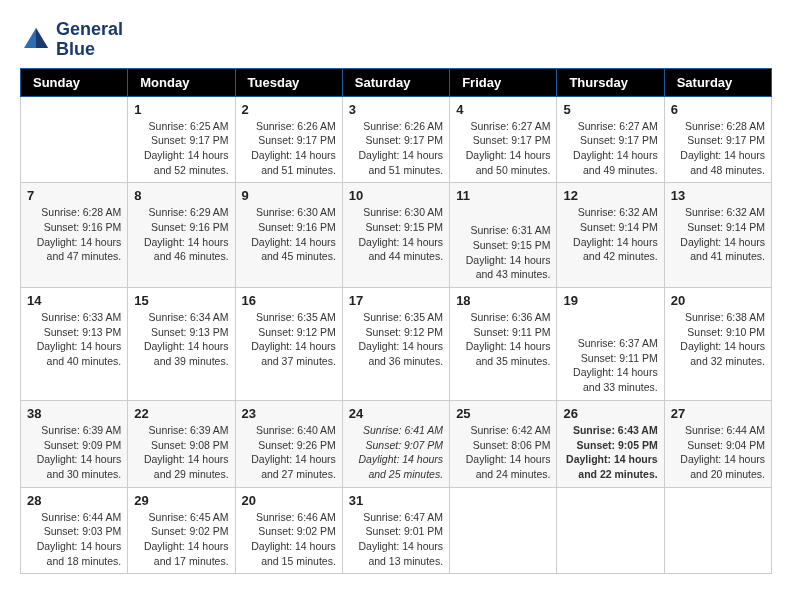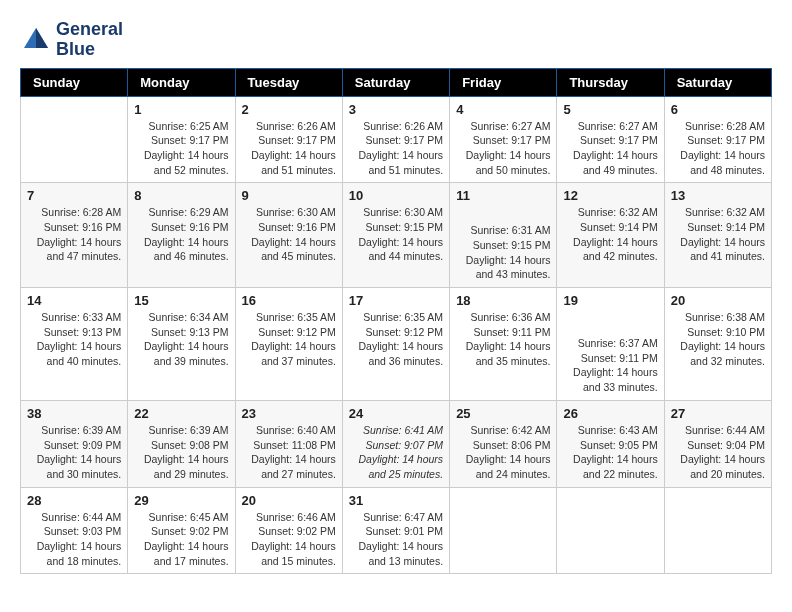--- a/index.html
+++ b/index.html
@@ -272,41 +272,41 @@
         <td>
           <span class="day-num">22</span>
           <div class="day-info" style="white-space: pre-line;">Sunrise: 6:39 AM
 Sunset: 9:08 PM
 Daylight: 14 hours
 and 29 minutes.</div>
         </td>
         <td>
           <span class="day-num">23</span>
           <div class="day-info" style="white-space: pre-line;">Sunrise: 6:40 AM
-Sunset: 11:08 PM
+Sunset: 9:26 PM
 Daylight: 14 hours
 and 27 minutes.</div>
         </td>
         <td>
           <span class="day-num">24</span>
           <div class="day-info" style="white-space: pre-line; font-style: italic;">Sunrise: 6:41 AM
 Sunset: 9:07 PM
 Daylight: 14 hours
 and 25 minutes.</div>
         </td>
         <td>
           <span class="day-num">25</span>
           <div class="day-info" style="white-space: pre-line;">Sunrise: 6:42 AM
 Sunset: 8:06 PM
 Daylight: 14 hours
 and 24 minutes.</div>
         </td>
         <td>
           <span class="day-num">26</span>
-          <div class="day-info" style="white-space: pre-line;">Sunrise: 6:43 AM
+          <div class="day-info" style="white-space: pre-line; font-weight: bold;">Sunrise: 6:43 AM
 Sunset: 9:05 PM
 Daylight: 14 hours
 and 22 minutes.</div>
         </td>
         <td>
           <span class="day-num">27</span>
           <div class="day-info" style="white-space: pre-line;">Sunrise: 6:44 AM
 Sunset: 9:04 PM
 Daylight: 14 hours
 and 20 minutes.</div>

